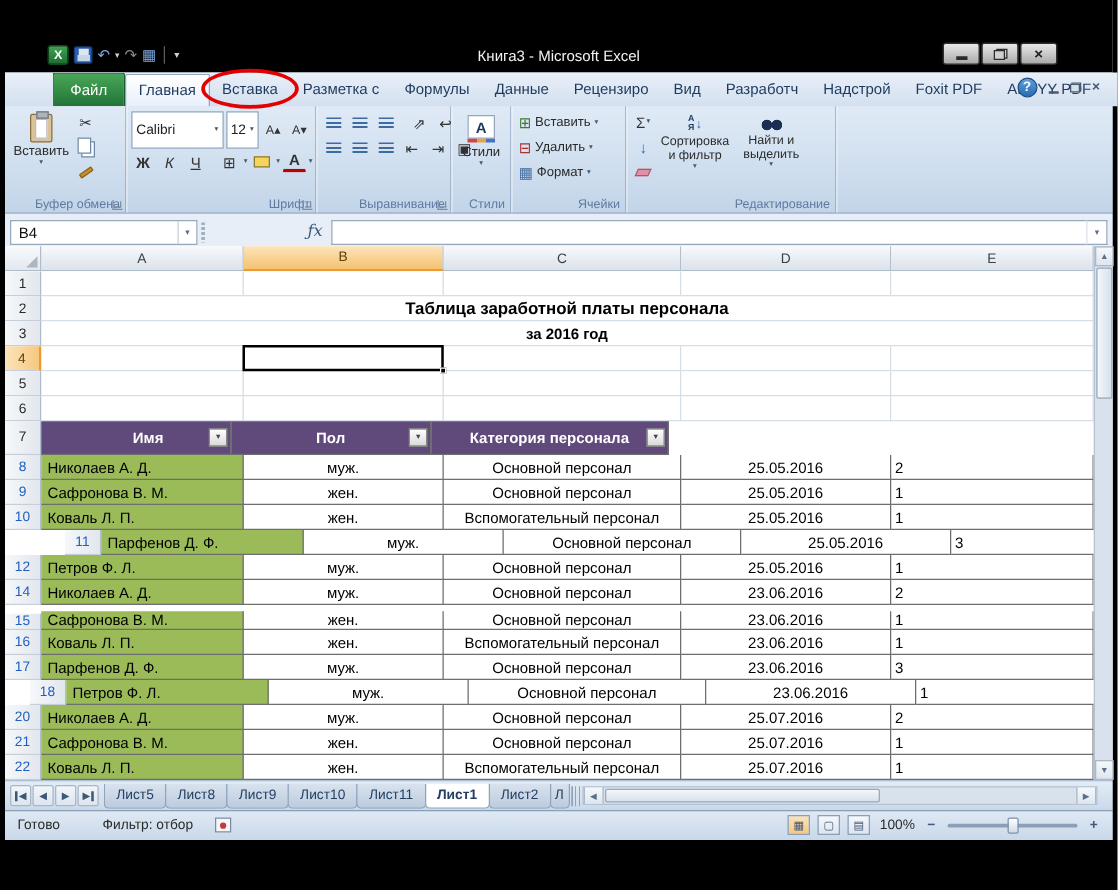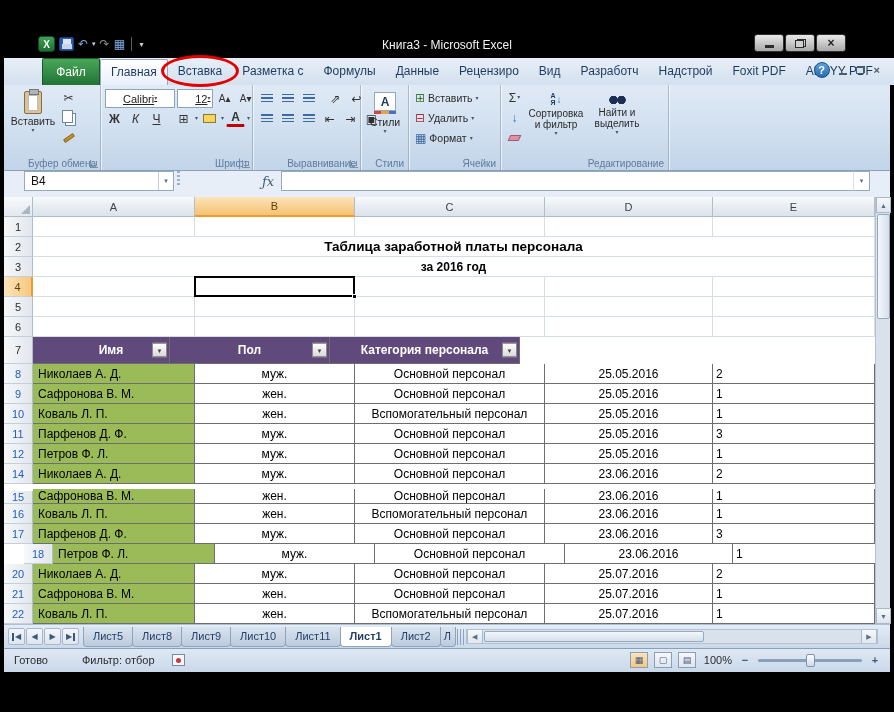--- a/index.html
+++ b/index.html
@@ -48,21 +48,21 @@
   .glabel{position:absolute;left:0;right:4px;bottom:1px;text-align:right;font-size:10px;color:#5e7aa0;white-space:nowrap;}
   .launcher{position:absolute;right:2px;bottom:2px;width:8px;height:8px;border-left:1px solid #7b8fa8;border-bottom:1px solid #7b8fa8;}
   .launcher::after{content:"";position:absolute;right:1px;bottom:1px;width:4px;height:4px;border-right:1px solid #7b8fa8;border-bottom:1px solid #7b8fa8;}
   .grow{display:flex;gap:3px;height:64px;}
   .bigbtn{width:46px;display:flex;flex-direction:column;align-items:center;font-size:10.5px;color:#2b2b2b;border:1px solid transparent;border-radius:2px;text-align:center;}
   .bigbtn .blabel{line-height:11px;margin-top:2px;}
   .dd{font-size:6px;color:#4a5a70;line-height:7px;}
   .mini-col{display:flex;flex-direction:column;gap:1px;}
   .mbtn{min-width:19px;height:19px;display:flex;align-items:center;justify-content:center;font-size:12px;color:#333;border:1px solid transparent;border-radius:2px;gap:1px;padding:0 1px;}
   .frow{display:flex;align-items:center;gap:2px;margin:1px 0;}
-  .combo{background:#fff;border:1px solid #8ca4bd;height:19px;display:flex;align-items:center;justify-content:space-between;font-size:11px;padding:0 17px;color:#222;text-decoration:underline;}
+  .combo{background:#fff;border:1px solid #8ca4bd;height:30px;display:flex;align-items:center;justify-content:space-between;font-size:11px;padding:0 3px;color:#222;}
   .fsep{width:1px;height:16px;background:#aebccb;margin:0 2px;}
   .b{font-weight:bold;} .i{font-style:italic;} .u{text-decoration:underline;}
   .ico-clipboard{width:18px;height:23px;background:#d9c49a;border:1px solid #8a6d42;border-radius:2px;position:relative;margin-top:2px;}
   .ico-clipboard::before{content:"";position:absolute;left:3px;top:3px;right:3px;bottom:2px;background:#fff;border:1px solid #bbb;}
   .ico-clipboard::after{content:"";position:absolute;top:-3px;left:50%;margin-left:-4px;width:8px;height:4px;background:#aeb4ba;border:1px solid #70767c;}
   .ico-copy{width:11px;height:13px;background:#fff;border:1px solid #6c86a5;box-shadow:3px 3px 0 -1px #fff,3px 3px 0 0 #6c86a5;margin:-2px 3px 0 0;}
   .ico-brush{width:12px;height:4px;background:#c8922b;border:1px solid #8a6418;transform:rotate(-35deg);border-radius:1px;}
   .bars{width:12px;height:9px;background:repeating-linear-gradient(to bottom,#3f6aa0 0,#3f6aa0 1.5px,transparent 1.5px,transparent 3.5px);}
   .ico-banknote{width:15px;height:9px;background:#dcead2;border:1px solid #54795a;position:relative;}
   .ico-banknote::after{content:"";position:absolute;left:5px;top:2px;width:4px;height:4px;border:1px solid #54795a;border-radius:50%;}
@@ -73,21 +73,21 @@
   .cellbtn{display:flex;align-items:center;gap:3px;height:20px;font-size:10.5px;color:#2b2b2b;padding:0 2px;}
   .ci-ins{color:#3d7a37;font-size:12px;} .ci-del{color:#a33;font-size:12px;} .ci-fmt{color:#3f6aa0;font-size:12px;}
   .ico-eraser{width:11px;height:6px;background:#e390a6;border:1px solid #9c5f72;transform:skewX(-25deg);}
   .ico-sort{display:flex;align-items:center;gap:1px;margin-top:3px;}
   .ico-sort .ltrs{display:flex;flex-direction:column;font-size:7px;line-height:7px;font-weight:bold;color:#1c3a5e;}
   .ico-sort .arr{color:#2e6bc4;font-size:10px;}
   .ico-binoc{width:17px;height:12px;margin-top:4px;background:radial-gradient(circle at 4.5px 7px,#1c2f52 4px,transparent 4.5px),radial-gradient(circle at 12.5px 7px,#1c2f52 4px,transparent 4.5px);}
   .twoline{width:58px;}
 
   
-  .formula-bar{position:absolute;left:0;top:171px;width:886px;height:30px;background:#e7eef7;border-bottom:1px solid #aebfd2;display:flex;padding:0 20px;}
+  .formula-bar{position:absolute;left:0;top:171px;width:886px;height:30px;background:#e7eef7;border-bottom:1px solid #aebfd2;display:flex;align-items:center;padding:0 4px;}
   .name-box{width:150px;height:20px;background:#fff;border:1px solid #98a9bd;display:flex;align-items:center;}
   .nb-text{flex:1;padding-left:6px;font-size:12px;color:#111;}
   .nb-dd{width:15px;height:100%;border-left:1px solid #c3cedb;display:flex;align-items:center;justify-content:center;font-size:7px;color:#5a6f88;}
   .fb-handle{width:9px;height:16px;margin:0 3px;background:repeating-linear-gradient(to bottom,#9fb0c2 0,#9fb0c2 2px,transparent 2px,transparent 4px);width:3px;}
   .fb-spacer{width:72px;height:100%;}
   .fx-btn{width:26px;height:20px;display:flex;align-items:center;justify-content:center;font-family:"DejaVu Serif","Liberation Serif",serif;font-style:italic;font-size:13px;color:#3e5b7e;}
   .formula-input{flex:1;height:20px;background:#fff;border:1px solid #98a9bd;border-right:none;}
   .fb-dd{width:17px;height:20px;background:#fff;border:1px solid #98a9bd;border-left:1px solid #dbe2ea;display:flex;align-items:center;justify-content:center;font-size:7px;color:#5a6f88;}
 
   
@@ -409,21 +409,21 @@
         <div class="grid-row" style="height: 20px;">
           <div class="row-hdr">6</div>
           <div class="cell" style="width: 162px;"></div>
           <div class="cell" style="width: 160px;"></div>
           <div class="cell" style="width: 190px;"></div>
           <div class="cell" style="width: 168px;"></div>
           <div class="cell" style="width: 162px;"></div>
         </div>
         <div class="grid-row" style="height: 27px;">
           <div class="row-hdr">7</div>
-          <div class="cell thead" style="width: 137px; padding-left: 20px;">
+          <div class="cell thead" style="width: 152px; padding-left: 20px;">
             <span class="th-label">Имя</span>
             <span class="filter-btn">▼</span>
           </div>
           <div class="cell thead" style="width: 160px;">
             <span class="th-label">Пол</span>
             <span class="filter-btn">▼</span>
           </div>
           <div class="cell thead" style="width: 190px;">
             <span class="th-label">Категория персонала</span>
             <span class="filter-btn">▼</span>
@@ -446,21 +446,21 @@
           <div class="cell tdata tsum" style="width: 162px;">1</div>
         </div>
         <div class="grid-row" style="height: 20px;">
           <div class="row-hdr rh-filt">10</div>
           <div class="cell tname" style="width: 162px;">Коваль Л. П.</div>
           <div class="cell tdata" style="width: 160px;">жен.</div>
           <div class="cell tdata" style="width: 190px;">Вспомогательный персонал</div>
           <div class="cell tdata" style="width: 168px;">25.05.2016</div>
           <div class="cell tdata tsum" style="width: 162px;">1</div>
         </div>
-        <div class="grid-row" style="height: 20px;">
+        <div class="grid-row" style="height: 20px; margin-left: 48px;">
           <div class="row-hdr rh-filt">11</div>
           <div class="cell tname" style="width: 162px;">Парфенов Д. Ф.</div>
           <div class="cell tdata" style="width: 160px;">муж.</div>
           <div class="cell tdata" style="width: 190px;">Основной персонал</div>
           <div class="cell tdata" style="width: 168px;">25.05.2016</div>
           <div class="cell tdata tsum" style="width: 162px;">3</div>
         </div>
         <div class="grid-row" style="height: 20px;">
           <div class="row-hdr rh-filt">12</div>
           <div class="cell tname" style="width: 162px;">Петров Ф. Л.</div>

